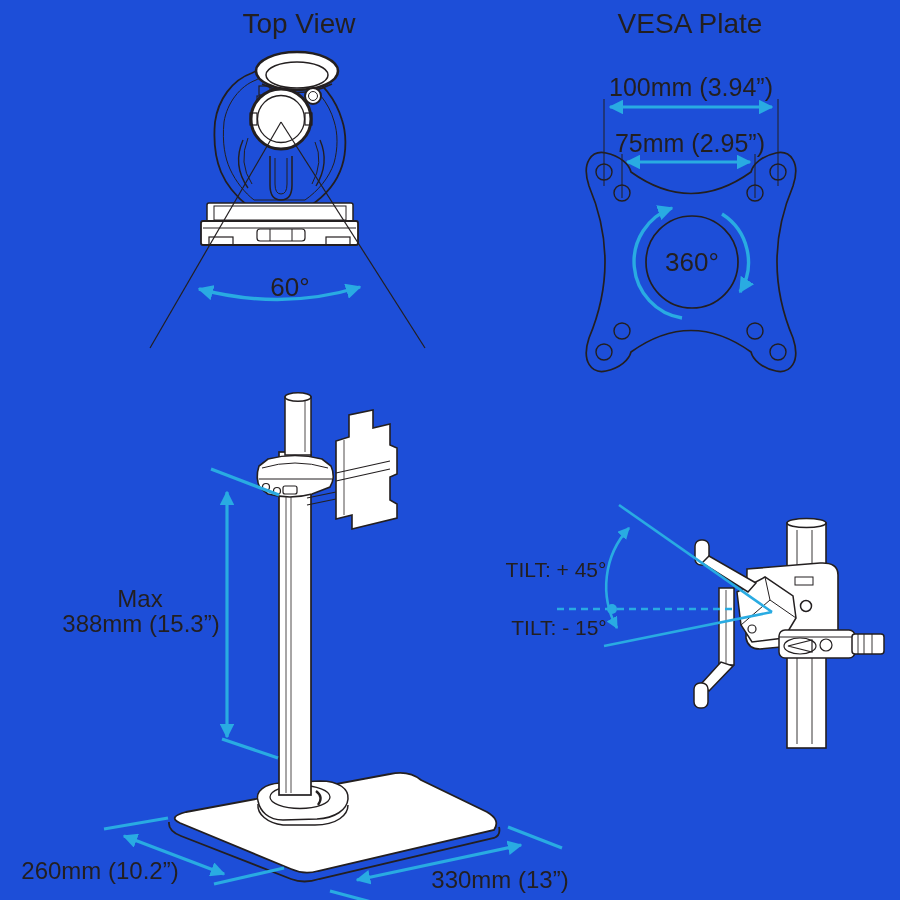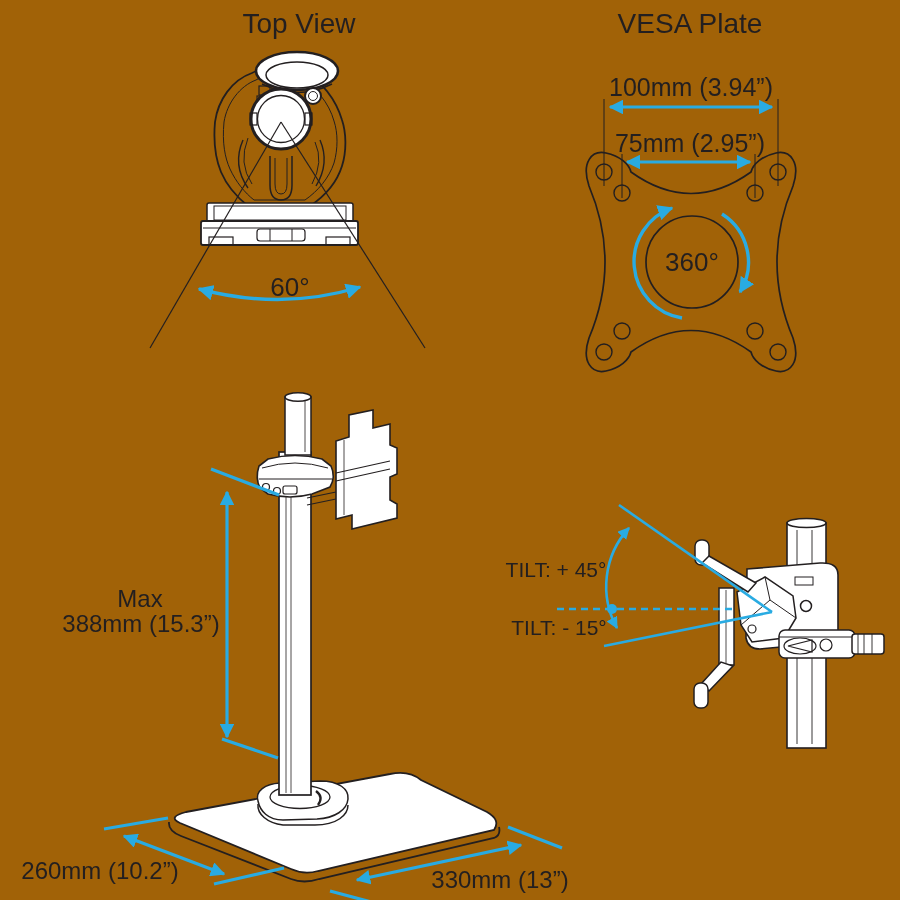--- a/index.html
+++ b/index.html
@@ -1,16 +1,16 @@
 <!DOCTYPE html>
 <html><head>
 <meta charset="utf-8">
 <style>
   html,body{margin:0;padding:0;background:#ffffff;}
-  .canvas{position:relative;width:900px;height:900px;background:#a16207;overflow:hidden;}
+  .canvas{position:relative;width:900px;height:900px;background:#1d4ed8;overflow:hidden;}
   svg{display:block;}
   text{font-family:"Liberation Sans","DejaVu Sans",sans-serif;fill:#231F20;}
   .title{font-size:28px;letter-spacing:0px;}
   .dim{font-size:24px;}
   .dim25{font-size:25px;}
   .big{font-size:26px;}
   .tilt{font-size:21px;}
   .ink{stroke:#231F20;fill:none;}
   .inkf{stroke:#231F20;fill:#ffffff;}
   .blue{stroke:#29ABE2;fill:none;}

